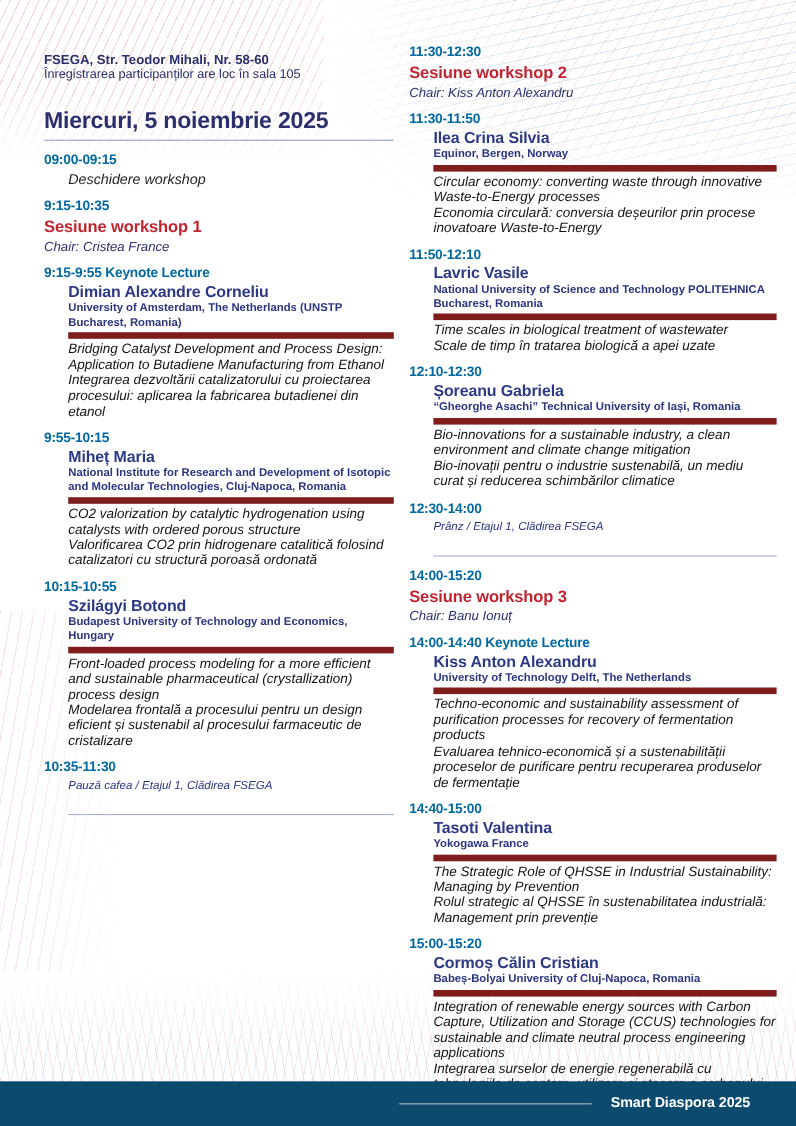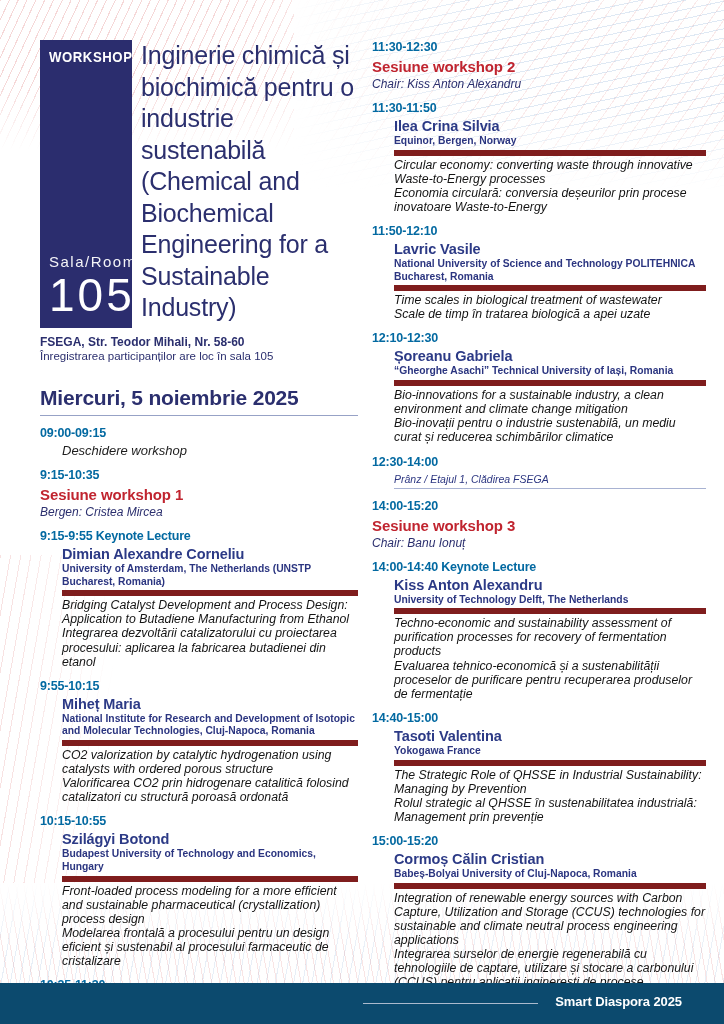--- a/index.html
+++ b/index.html
@@ -73,65 +73,55 @@
   .session { color:#c0242f; font-size:15px; font-weight:bold; margin-top:4px; letter-spacing:-.1px; }
   .chair { color:#2b2f6e; font-size:12px; font-weight:normal; font-style:italic; margin-top:2px; }
   .speaker { color:#2c3a86; font-size:14.5px; font-weight:bold; margin:3px 0 1px 22px; letter-spacing:-.1px; }
   .affil {
     color:#2b3580; font-size:10.3px; font-weight:bold; line-height:1.22;
     margin:0 0 2px 22px; padding-bottom:2px; border-bottom:6px solid #7f1d1d;
   }
   .title-en, .title-ro { font-style:italic; font-size:12.3px; line-height:1.15; color:#141414; margin-left:22px; }
   .break-note {
     font-style:italic; color:#2b3580; font-size:10.5px;
-    margin:4px 0 0 22px; padding-bottom:3px; border-bottom:1px solid #a8b2d2;
+    margin:4px 0 0 22px; padding-bottom:20px; border-bottom:1px solid #a8b2d2;
   }
 
   
   .footer { position:absolute; left:0; bottom:0; width:724px; height:41px; background:#0c4a6e; }
   .footer-rule { position:absolute; left:363px; right:186px; top:20px; height:1px; background:#c9cede; opacity:.85; }
   .footer-text { position:absolute; right:42px; top:11px; color:#ffffff; font-size:13px; font-weight:bold; letter-spacing:-.1px; }
 </style>
 </head>
 <body>
 
 <div class="deco deco-top-left"></div>
 <div class="deco deco-top-right"></div>
 <div class="deco deco-left-strip"></div>
 <div class="deco deco-bottom"></div>
 
 <div class="page">
 
   <div class="col-left">
 
-    <div class="header">
-      <div class="room-box">
-        <div class="workshop-label">WORKSHOP</div>
-        <div>
-          <div class="room-label">Sala/Room</div>
-          <div class="room-number">105</div>
-        </div>
-      </div>
-      <div class="main-title"><span>Inginerie chimică și biochimică pentru o industrie sustenabilă</span> <span>(Chemical and Biochemical Engineering for a Sustainable Industry)</span></div>
-    </div>
 
     <div class="address-line1">FSEGA, Str. Teodor Mihali, Nr. 58-60</div>
     <div class="address-line2">Înregistrarea participanților are loc în sala 105</div>
 
     <div class="date-heading">Miercuri, 5 noiembrie 2025</div>
 
     <div class="entries" id="col-left-entries">
         <div class="entry">
           <div class="time">09:00-09:15</div>
           <div class="note">Deschidere workshop</div>
         </div>
         <div class="entry">
           <div class="time">9:15-10:35</div>
           <div class="session">Sesiune workshop 1</div>
-          <div class="chair">Bergen: Cristea Mircea</div>
+          <div class="chair">Chair: Cristea France</div>
         </div>
         <div class="entry">
           <div class="time">9:15-9:55 Keynote Lecture</div>
           <div class="speaker">Dimian Alexandre Corneliu</div>
           <div class="affil">University of Amsterdam, The Netherlands (UNSTP Bucharest, Romania)</div>
           <div class="title-en">Bridging Catalyst Development and Process Design: Application to Butadiene Manufacturing from Ethanol</div>
           <div class="title-ro">Integrarea dezvoltării catalizatorului cu proiectarea procesului: aplicarea la fabricarea butadienei din etanol</div>
         </div>
         <div class="entry">
           <div class="time">9:55-10:15</div>

